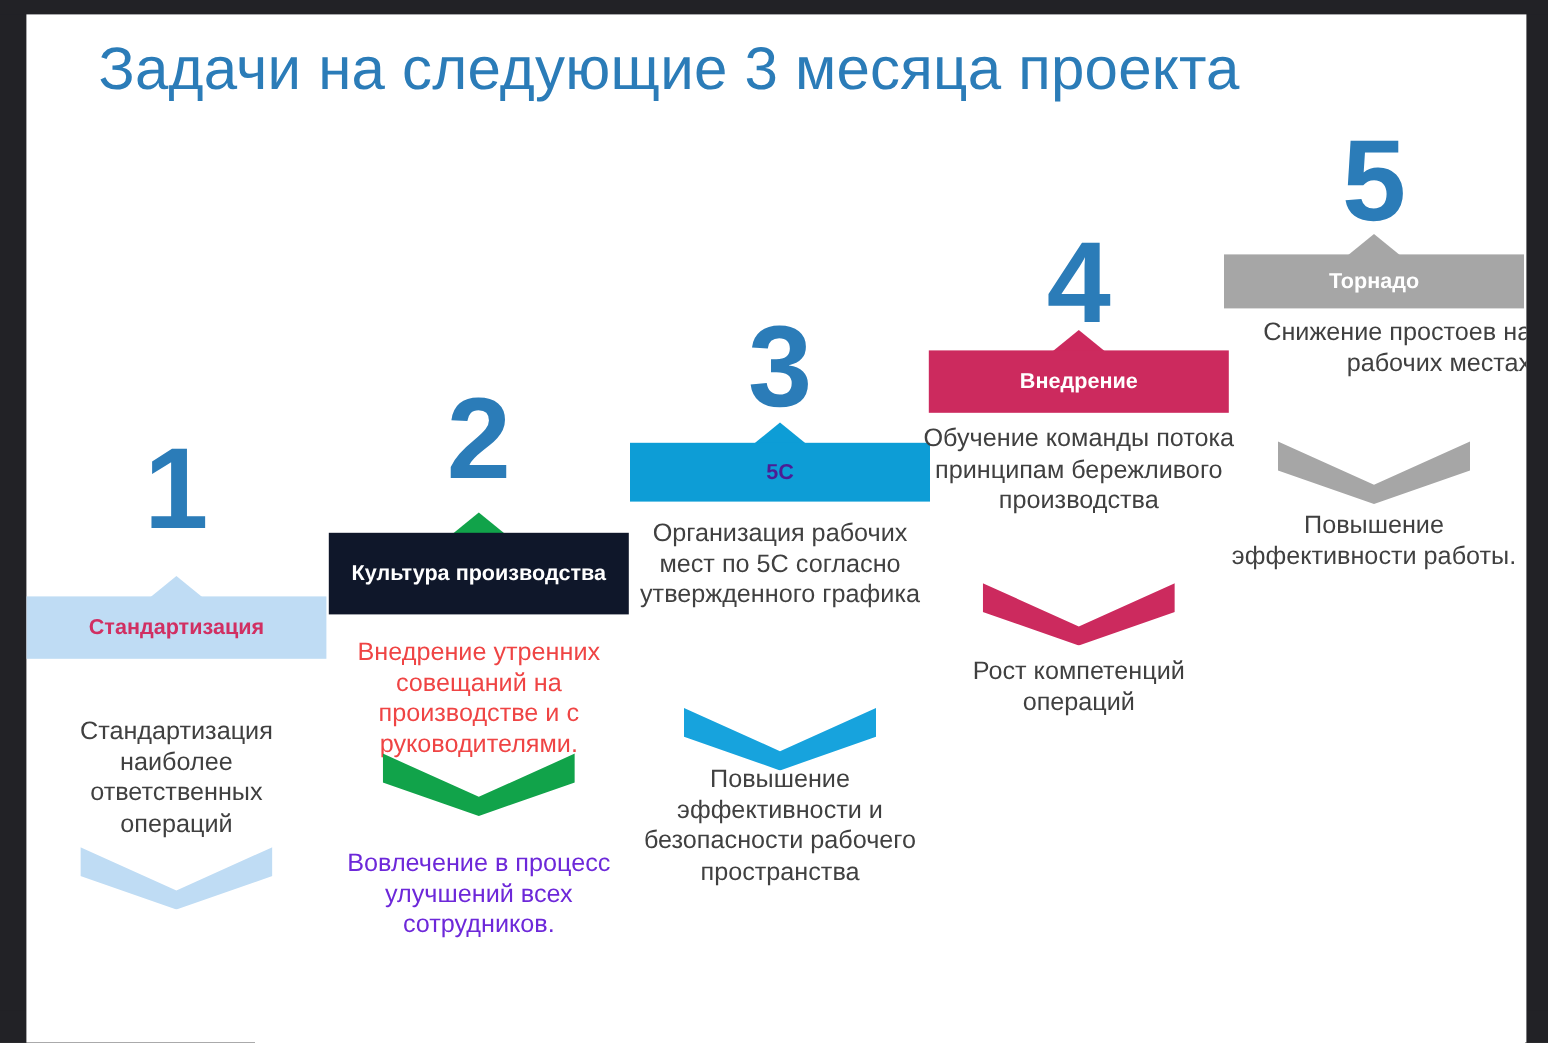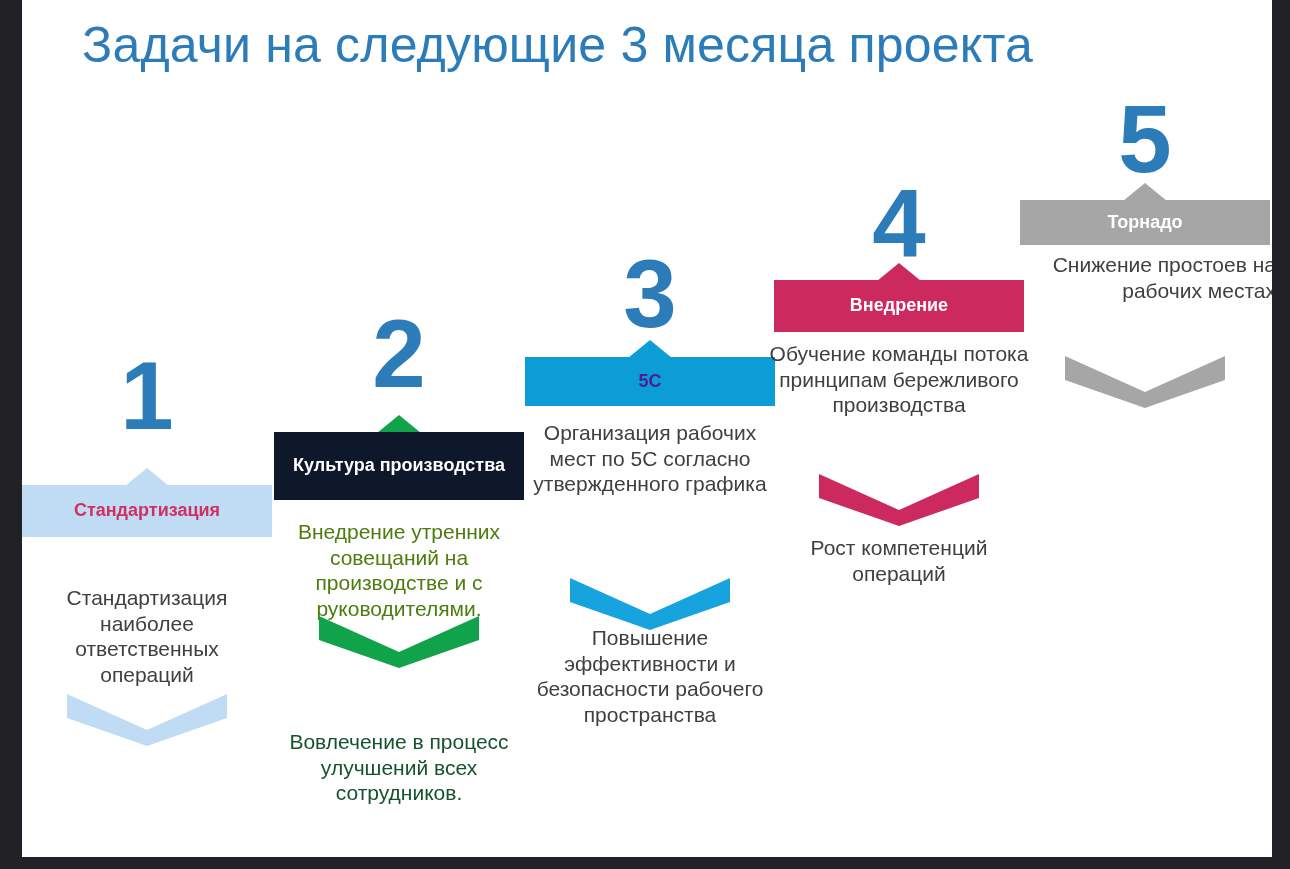--- a/index.html
+++ b/index.html
@@ -12,20 +12,21 @@
     background: #222226;
     font-family: "Liberation Sans", "DejaVu Sans", sans-serif;
   }
 
   
   .slide-frame {
     position: relative;
     width: 1290px;
     height: 830px;
     background: #222226;
+    margin-top: 12px;
   }
   .slide-canvas {
     position: absolute;
     left: 22px;
     top: 0px;
     width: 1250px;
     height: 857px;
     background: #ffffff;
     overflow: hidden;
   }
@@ -153,27 +154,27 @@
               <polygon fill="#bfdcf4" points="0,4 80,40 160,4 160,28 80,56 0,28"></polygon>
             </svg>
           </div>
         </div>
         <div class="column col-1">
           <div class="step-number" style="top: 310px; color: rgb(43, 124, 184);">2</div>
           <div class="band-wrap" style="top: 432px; color: rgb(17, 163, 74);">
             <div class="band-notch"></div>
             <div class="band" style="height: 68px; background: #0f172a; color: rgb(255, 255, 255);">Культура производства</div>
           </div>
-          <div class="para" style="top: 519px; color: #4d7c0f;">Внедрение утренних совещаний на производстве и с руководителями.</div>
+          <div class="para" style="top: 519px; color: #ef4444;">Внедрение утренних совещаний на производстве и с руководителями.</div>
           <div class="chevron" style="top: 612px;">
             <svg width="160" height="56" viewBox="0 0 160 56" aria-hidden="true">
               <polygon fill="#11a34a" points="0,4 80,40 160,4 160,28 80,56 0,28"></polygon>
             </svg>
           </div>
-          <div class="para" style="top: 729px; color: #14532d;">Вовлечение в процесс улучшений всех сотрудников.</div>
+          <div class="para" style="top: 695px; color: #6d28d9;">Вовлечение в процесс улучшений всех сотрудников.</div>
         </div>
         <div class="column col-2">
           <div class="step-number" style="top: 250px; color: rgb(43, 124, 184);">3</div>
           <div class="band-wrap" style="top: 357px; color: rgb(13, 157, 214);">
             <div class="band-notch"></div>
             <div class="band" style="height: 49px; background: rgb(13, 157, 214); color: #4c1d95;">5С</div>
           </div>
           <div class="para" style="top: 420px; color: rgb(64, 64, 64);">Организация рабочих мест по 5С согласно утвержденного графика</div>
           <div class="chevron" style="top: 574px;">
             <svg width="160" height="56" viewBox="0 0 160 56" aria-hidden="true">
@@ -201,17 +202,18 @@
           <div class="band-wrap" style="top: 200px; color: rgb(166, 166, 166);">
             <div class="band-notch"></div>
             <div class="band" style="height: 45px; background: rgb(166, 166, 166); color: rgb(255, 255, 255);">Торнадо</div>
           </div>
           <div class="para wide" style="top: 252px; color: rgb(64, 64, 64); text-align: right;">Снижение простоев на рабочих местах</div>
           <div class="chevron" style="top: 352px;">
             <svg width="160" height="56" viewBox="0 0 160 56" aria-hidden="true">
               <polygon fill="#a6a6a6" points="0,4 80,40 160,4 160,28 80,56 0,28"></polygon>
             </svg>
           </div>
+          <div class="para" style="top: 413px; color: rgb(64, 64, 64);">Повышение эффективности работы.</div>
         </div>
       </div>
 
   </div>
 </div>
 
 </body></html>

